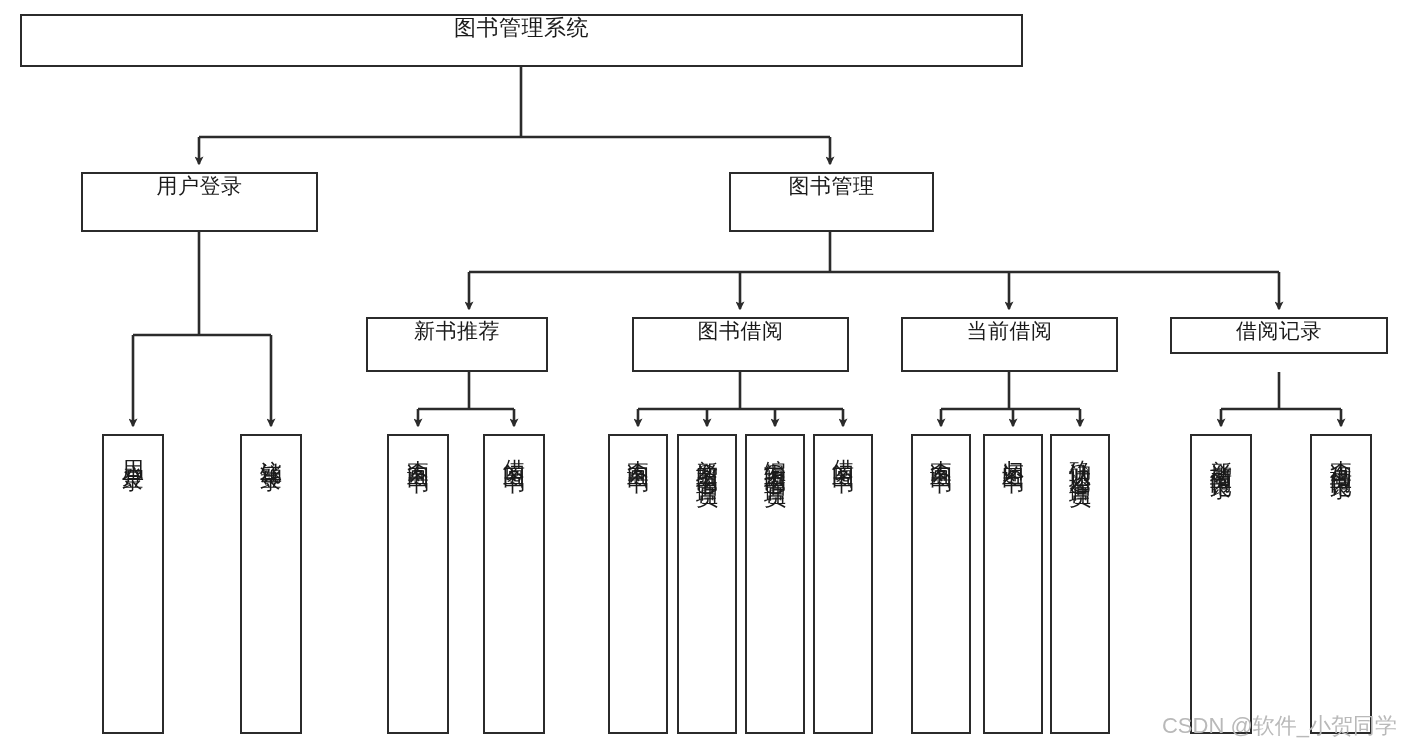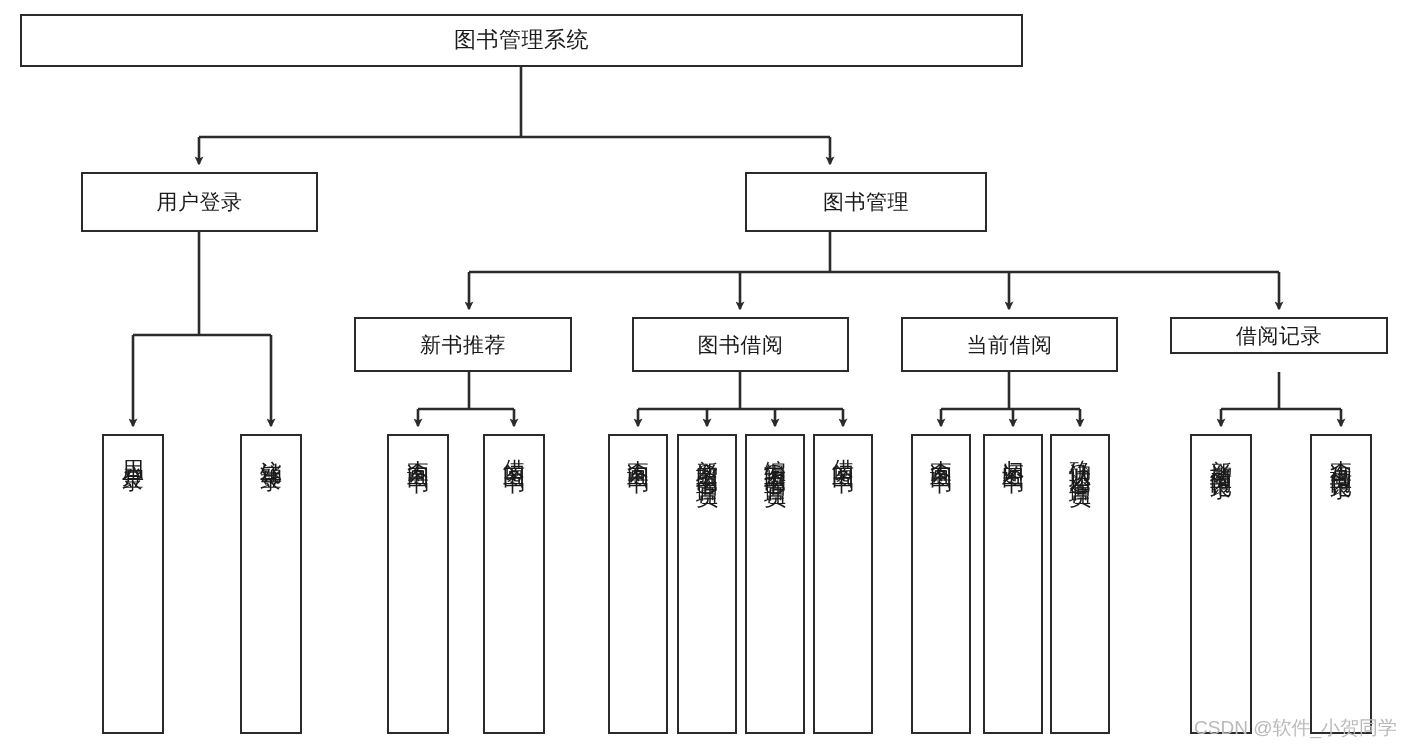--- a/index.html
+++ b/index.html
@@ -25,21 +25,20 @@
     width: 1405px;
     height: 747px;
     pointer-events: none;
   }
   .node {
     position: absolute;
     box-sizing: border-box;
     background: #ffffff;
     border: 2px solid #2b2b2b;
     display: flex;
-    align-items: center;
     justify-content: center;
     color: #1a1a1a;
     z-index: 2;
   }
   .node .label {
     display: block;
     text-align: center;
     line-height: 1.12;
     letter-spacing: 0.5px;
   }
@@ -62,21 +61,21 @@
     text-orientation: upright;
     font-size: 22px;
     line-height: 1.0;
     letter-spacing: 4px;
     white-space: nowrap;
   }
   .watermark {
     position: absolute;
     right: 8px;
     bottom: 6px;
-    font-size: 19px;
+    font-size: 22px;
     color: #b9b9b9;
     white-space: nowrap;
     z-index: 3;
     font-family: "Liberation Sans", "DejaVu Sans", sans-serif;
   }
 </style>
 </head>
 <body>
 
 <div id="canvas">
@@ -131,25 +130,25 @@
     </g>
   </svg>
 
   <div class="node h root" id="n-root" style="left: 20px; top: 14px; width: 1003px; height: 53px;">
     <span class="label">图书管理系统</span>
   </div>
 
   <div class="node h" id="n-l2-0" style="left: 81px; top: 172px; width: 237px; height: 60px;">
     <span class="label">用户登录</span>
   </div>
-  <div class="node h" id="n-l2-1" style="left: 745px; top: 172px; width: 242px; height: 60px;">
+  <div class="node h" id="n-l2-1" style="left: 729px; top: 172px; width: 205px; height: 60px;">
     <span class="label">图书管理</span>
   </div>
 
-  <div class="node h" id="n-l3-0" style="left: 354px; top: 317px; width: 218px; height: 55px;">
+  <div class="node h" id="n-l3-0" style="left: 366px; top: 317px; width: 182px; height: 55px;">
     <span class="label">新书推荐</span>
   </div>
   <div class="node h" id="n-l3-2" style="left: 901px; top: 317px; width: 217px; height: 55px;">
     <span class="label">当前借阅</span>
   </div>
   <div class="node h" id="n-l3-1" style="left: 632px; top: 317px; width: 217px; height: 55px;">
     <span class="label">图书借阅</span>
   </div>
   <div class="node h" id="n-l3-3" style="left: 1170px; top: 317px; width: 218px; height: 37px;">
     <span class="label">借阅记录</span>

